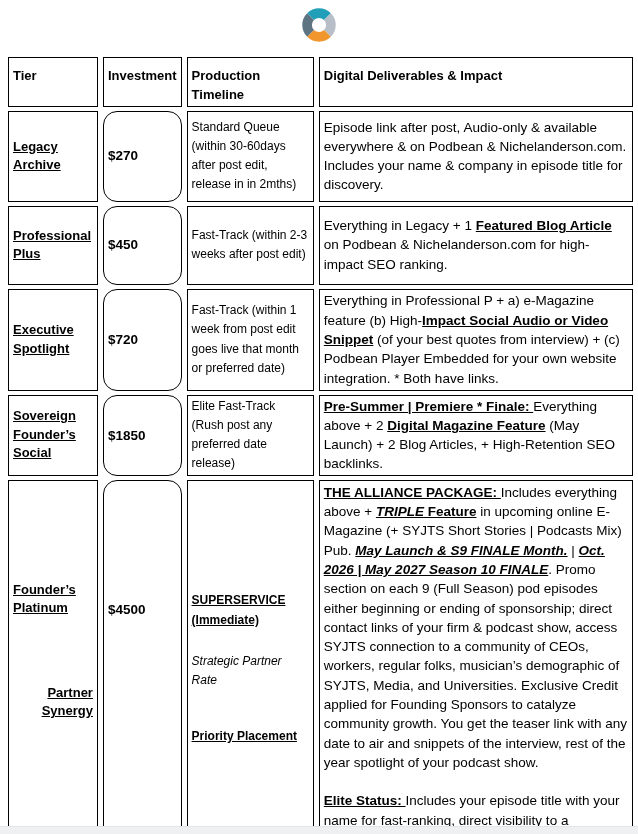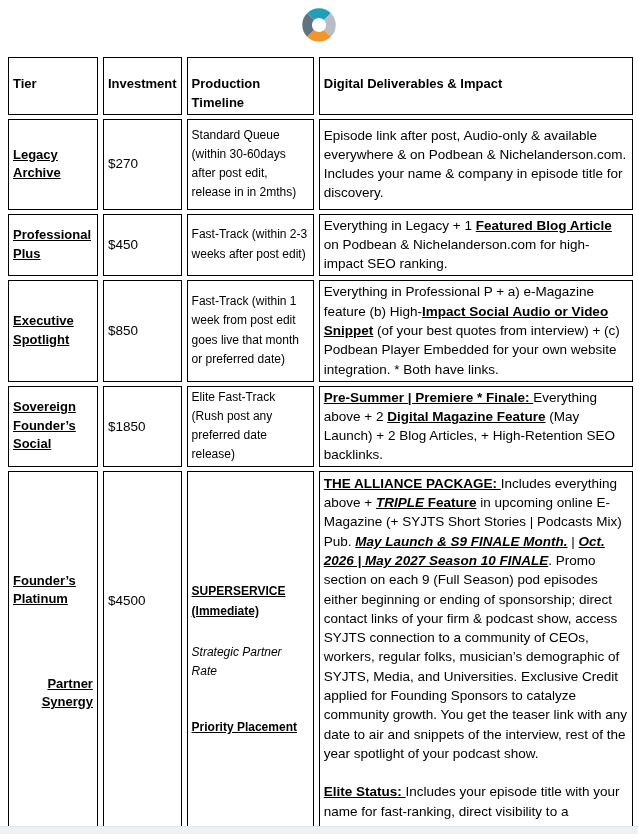--- a/index.html
+++ b/index.html
@@ -11,25 +11,25 @@
   .logo-wrap{width:100%;display:flex;justify-content:center;padding-top:3px;height:47px;box-sizing:border-box;}
   table.pricing{
     border-collapse:separate;border-spacing:5px 4px;table-layout:fixed;
     margin-left:3px;margin-top:6px;
   }
   td,th{
     border:1.5px solid #000;box-sizing:border-box;
     padding:1px 4px;vertical-align:middle;text-align:left;
     font-size:13.5px;line-height:19.3px;overflow:hidden;
   }
-  th{font-size:13px;font-weight:bold;vertical-align:top;padding-top:16px;}
+  th{font-size:13px;font-weight:bold;vertical-align:top;padding-top:8px;}
   col.c-tier{width:90px;} col.c-inv{width:70px;} col.c-time{width:128px;} col.c-deliv{width:320px;}
-  tr.r-head{height:34px;} tr.r1{height:91px;} tr.r2{height:62px;} tr.r3{height:102px;} tr.r4{height:74px;} tr.r5{height:372px;}
+  tr.r-head{height:34px;} tr.r1{height:91px;} tr.r2{height:79px;} tr.r3{height:102px;} tr.r4{height:74px;} tr.r5{height:372px;}
   td.tier-cell{font-weight:bold;font-size:13px;line-height:18.5px;}
-  td.inv-cell{font-weight:normal;}
+  td.inv-cell{font-weight:bold;border-radius:14px;}
   td.time-cell{font-size:12px;}
   .rb{font-weight:bold;text-decoration:underline;} .ri{font-style:italic;} .ru{text-decoration:underline;}
   
   td.tier5{padding-bottom:50px;}
   td.tier5 .para + .para{margin-top:66px;text-align:right;}
   td.inv5{padding-bottom:132px;}
   td.time5{padding-bottom:14px;}
   td.time5 .para + .para{margin-top:22px;}
   td.time5 .para:nth-child(3){margin-top:36px;}
   td.deliv5{vertical-align:top;padding-top:2px;}
@@ -88,21 +88,21 @@
           <div class="para"><span>Fast-Track (within 2-3 weeks after post edit)</span></div>
         </td>
       <td class="deliv-cell">
           <div class="para"><span>Everything in Legacy + 1 </span><span class="rb">Featured Blog Article</span><span> on Podbean &amp; Nichelanderson.com for high-impact SEO ranking.</span></div>
         </td>
     </tr>
     <tr class="r3">
       <td class="tier-cell">
           <div class="para"><span class="rb">Executive Spotlight</span></div>
         </td>
-      <td class="inv-cell">$850</td>
+      <td class="inv-cell">$720</td>
       <td class="time-cell">
           <div class="para"><span>Fast-Track (within 1 week from post edit goes live that month or preferred date)</span></div>
         </td>
       <td class="deliv-cell">
           <div class="para"><span>Everything in Professional P + a) e-Magazine feature (b) High-</span><span class="rb">Impact Social Audio or Video Snippet</span><span> (of your best quotes from interview) + (c) Podbean Player Embedded for your own website integration. * Both have links.</span></div>
         </td>
     </tr>
     <tr class="r4">
       <td class="tier-cell">
           <div class="para"><span class="rb">Sovereign Founder’s Social</span></div>

